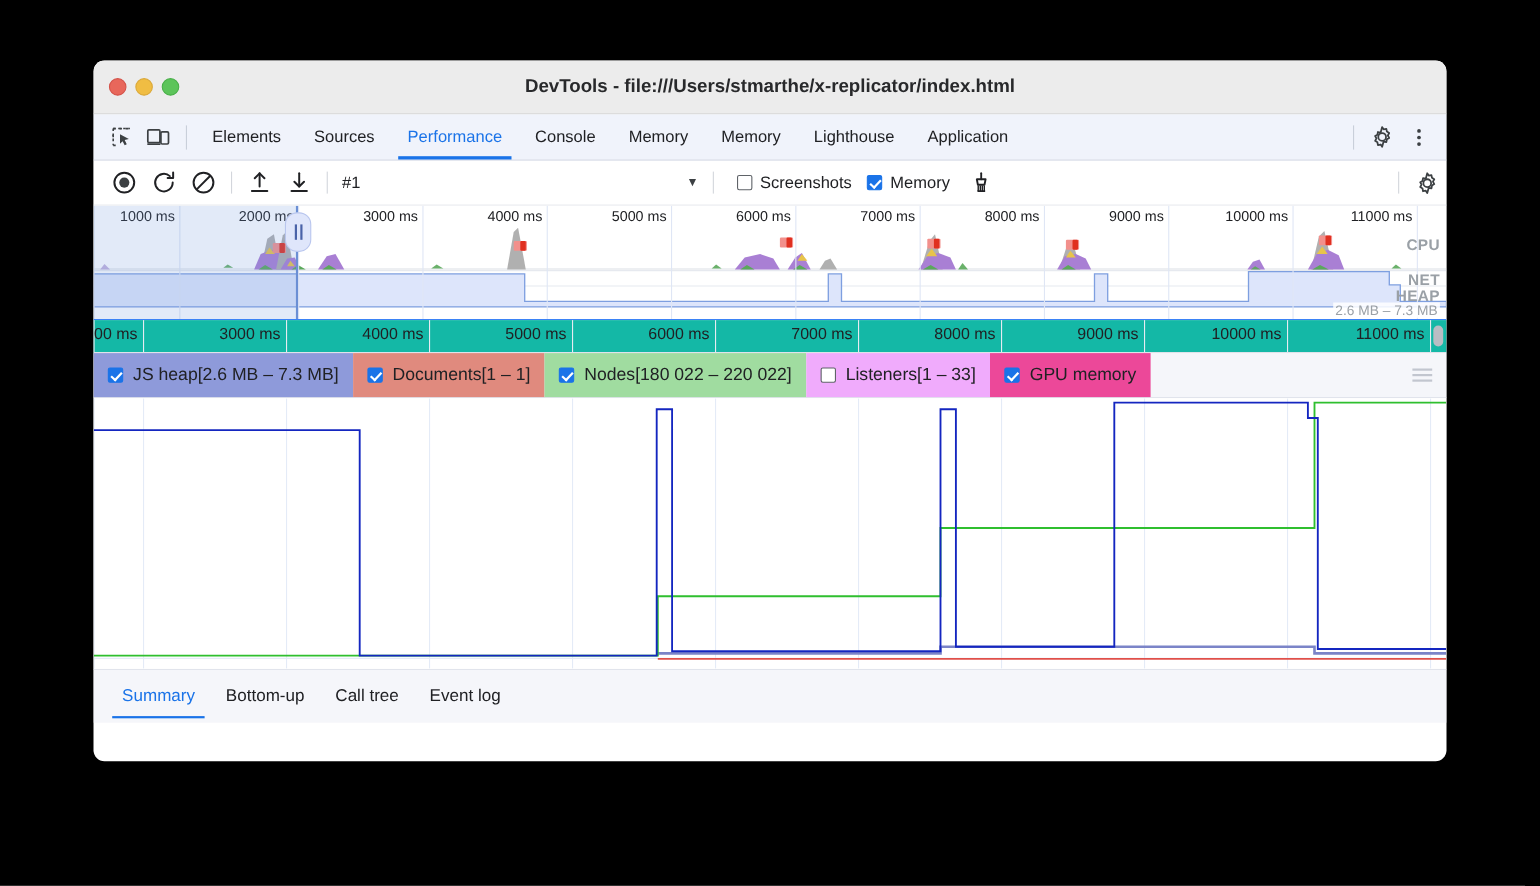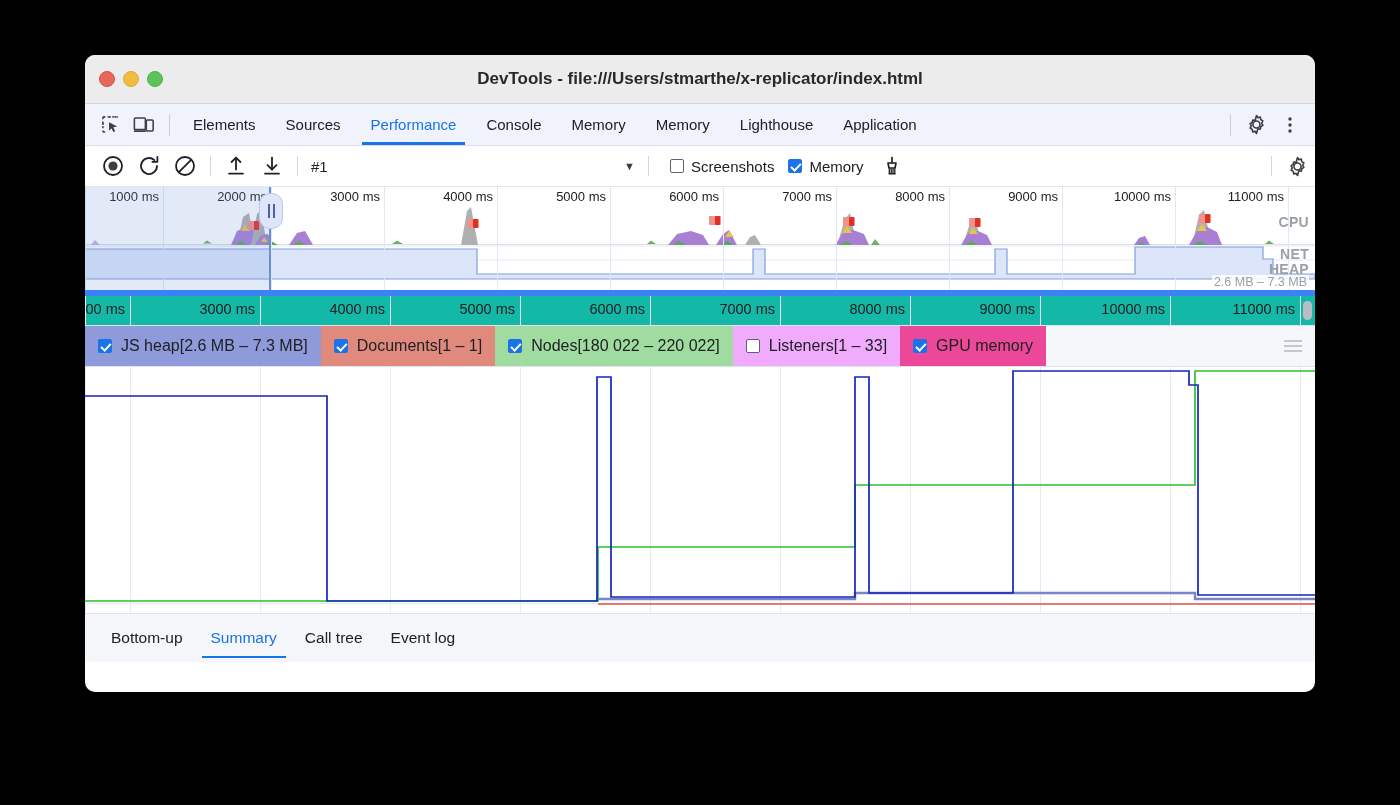--- a/index.html
+++ b/index.html
@@ -111,21 +111,21 @@
   }
   .chk-label { font-size: 15px; color: #202124; }
   .toolbar-right { margin-left: auto; display: flex; align-items: center; }
 
   
   .overview {
     position: relative;
     height: 103px;
     background: #fff;
     overflow: hidden;
-    border-bottom: 6px solid #3b82f6;
+    border-bottom: 1px solid #3b82f6;
   }
   .ov-ruler {
     position: absolute; left: 0; right: 0; top: 0; height: 22px;
   }
   .ov-tick {
     position: absolute; top: 0; height: 103px;
     border-left: 1px solid #dfe6f5;
   }
   .ov-tick span {
     position: absolute; right: 5px; top: 2px;
@@ -555,26 +555,26 @@
 
         <polyline fill="none" stroke="#7b84c8" stroke-width="2.4" points="513,232 770,232 770,226 1110,226 1110,232 1230,232"></polyline>
 
         <polyline fill="none" stroke="#2fbf2f" stroke-width="1.7" points="0,234 513,234 513,180 770,180 770,118 1110,118 1110,4 1230,4"></polyline>
 
         <polyline fill="none" stroke="#1426c0" stroke-width="1.7" points="0,29 242,29 242,234 512,234 512,10 526,10 526,230 770,230 770,10 784,10 784,226 928,226 928,4 1104,4 1104,18 1113,18 1113,228 1230,228"></polyline>
       </svg>
     </div>
 
     <div class="bottombar">
+      <div class="btab active">
+          <span>Summary</span>
+        </div>
       <div class="btab">
           <span>Bottom-up</span>
         </div>
-      <div class="btab active">
-          <span>Summary</span>
-        </div>
       <div class="btab">
           <span>Call tree</span>
         </div>
       <div class="btab">
           <span>Event log</span>
         </div>
     </div>
 
   </div>
 </div>

